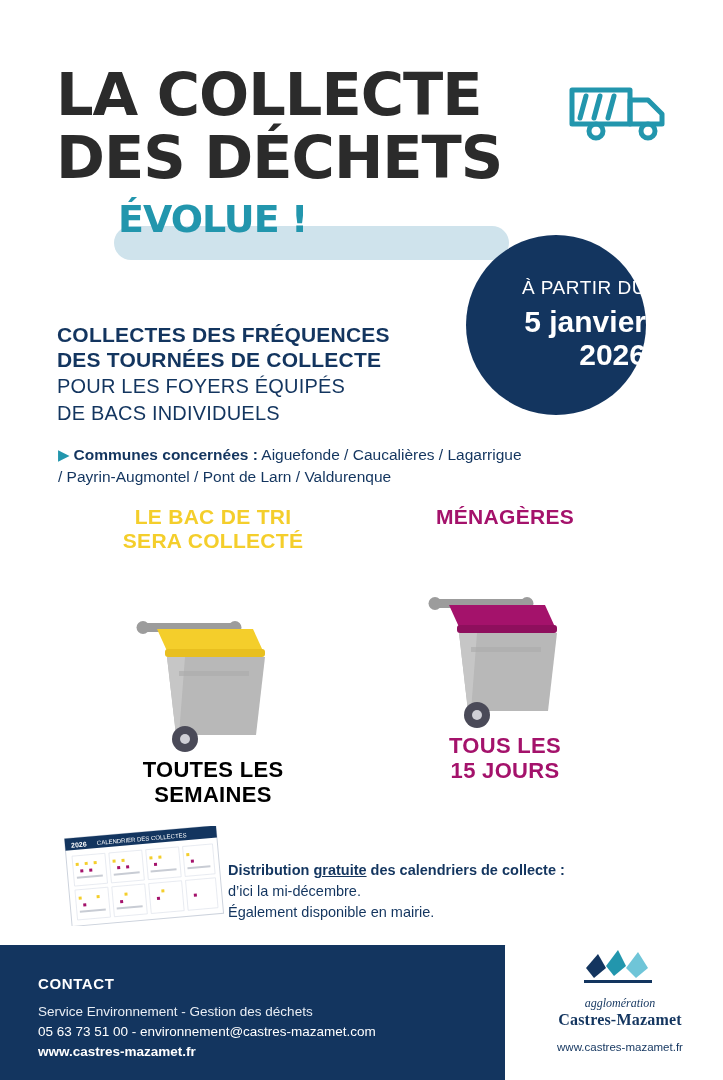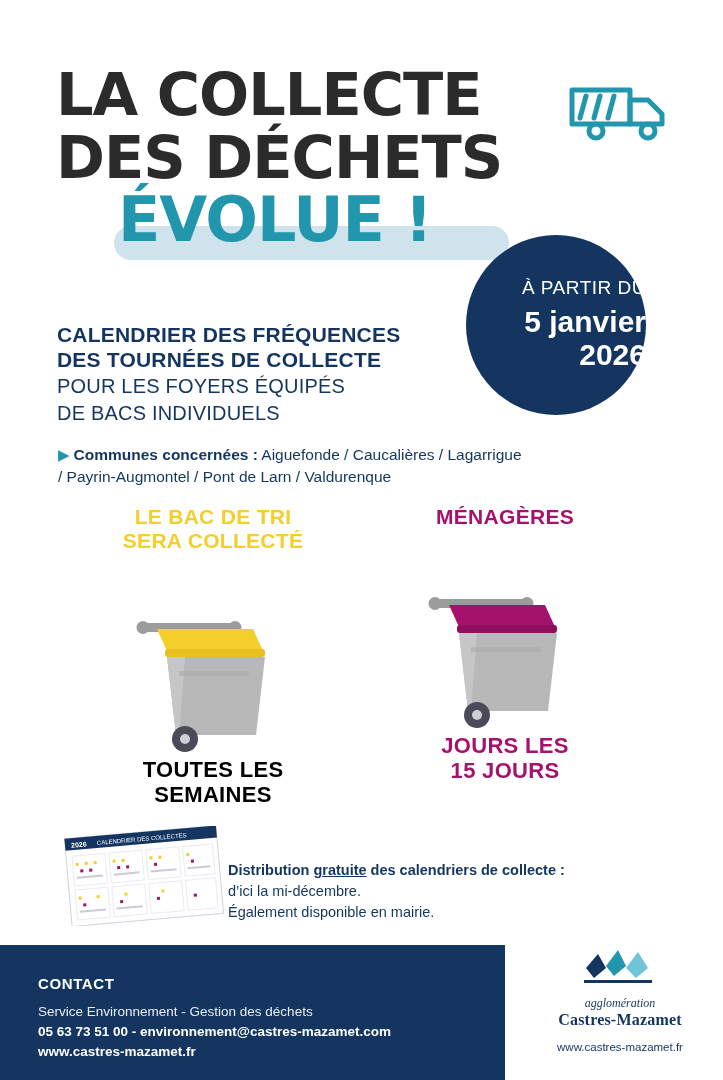--- a/index.html
+++ b/index.html
@@ -47,21 +47,21 @@
     top: 34px;
     width: 395px;
     height: 34px;
     background: #cfe3ec;
     border-radius: 17px;
   }
   .evolue-text {
     position: absolute;
     left: 62px;
     top: -2px;
-    font-size: 62px;
+    font-size: 38px;
     line-height: 59px;
     font-weight: bold;
     color: #2296ad;
     font-family: "DejaVu Sans", sans-serif;
     letter-spacing: -1px;
   }
 
   
   .truck-icon {
     position: absolute;
@@ -188,21 +188,21 @@
     color: #ffffff;
   }
   .footer-inner { position: absolute; left: 38px; top: 30px; }
   .footer-title {
     font-size: 15px;
     font-weight: bold;
     letter-spacing: 0.6px;
     margin-bottom: 10px;
   }
   .footer-line { font-size: 13.5px; line-height: 20px; color: #e8edf4; }
-  .footer-line.bold { font-weight: bold; color: #ffffff; text-align: right; }
+  .footer-line.bold { font-weight: normal; color: #ffffff; text-align: right; }
   .footer-url { font-size: 13.5px; font-weight: bold; margin-top: 2px; }
 
   
   .logo-panel {
     position: absolute;
     right: 0;
     bottom: 0;
     width: 218px;
     height: 168px;
     background: #ffffff;
@@ -270,21 +270,21 @@
     </svg>
   </div>
 
   <div class="date-circle">
     <div class="date-from">À PARTIR DU</div>
     <div class="date-main">5 janvier</div>
     <div class="date-year">2026</div>
   </div>
 
   <div class="subhead">
-    <div class="bold">CALENDRIER DES FRÉQUENCES</div>
+    <div class="bold">COLLECTES DES FRÉQUENCES</div>
     <div class="bold">DES TOURNÉES DE COLLECTE</div>
     <div class="light">POUR LES FOYERS ÉQUIPÉS</div>
     <div class="light">DE BACS INDIVIDUELS</div>
   </div>
 
   <div class="communes">
     <div>
       <span class="arrow">▶</span><span class="lbl">Communes concernées :</span><span> Aiguefonde / Caucalières / Lagarrigue</span>
     </div>
     <div>/ Payrin-Augmontel / Pont de Larn / Valdurenque</div>
@@ -326,21 +326,21 @@
           <circle cx="122" cy="60.5" r="6.5" fill="#9c9c9c"></circle>
           <path d="M44 62 L140 62 L150 84 L54 84 Z" fill="#a4126b"></path>
           <rect x="52" y="82" width="100" height="8" rx="3" fill="#8e0f5d"></rect>
           <path d="M54 90 L152 90 L143 168 L63 168 Z" fill="#b8b8b8"></path>
           <path d="M54 90 L72 90 L66 168 L63 168 Z" fill="#c6c6c6"></path>
           <rect x="66" y="104" width="70" height="5" fill="#aaaaaa" opacity="0.6"></rect>
           <circle cx="72" cy="172" r="13" fill="#4a4a58"></circle>
           <circle cx="72" cy="172" r="5" fill="#cfcfd6"></circle>
         </svg>
       </div>
-      <div class="bin-freq om">JOURS LES</div>
+      <div class="bin-freq om">TOUS LES</div>
       <div class="bin-freq om">15 JOURS</div>
     </div>
   </div>
 
   <div class="calendar-img">
     <svg width="160" height="100" viewBox="0 0 160 100">
       <g transform="rotate(-5 80 50)">
         <rect x="4" y="6" width="152" height="88" fill="#ffffff" stroke="#cdd3dd"></rect>
         <rect x="4" y="6" width="152" height="12" fill="#13355f"></rect>
         <text x="10" y="15.5" font-family="Liberation Sans, sans-serif" font-size="7" fill="#ffffff" font-weight="bold">2026</text>

